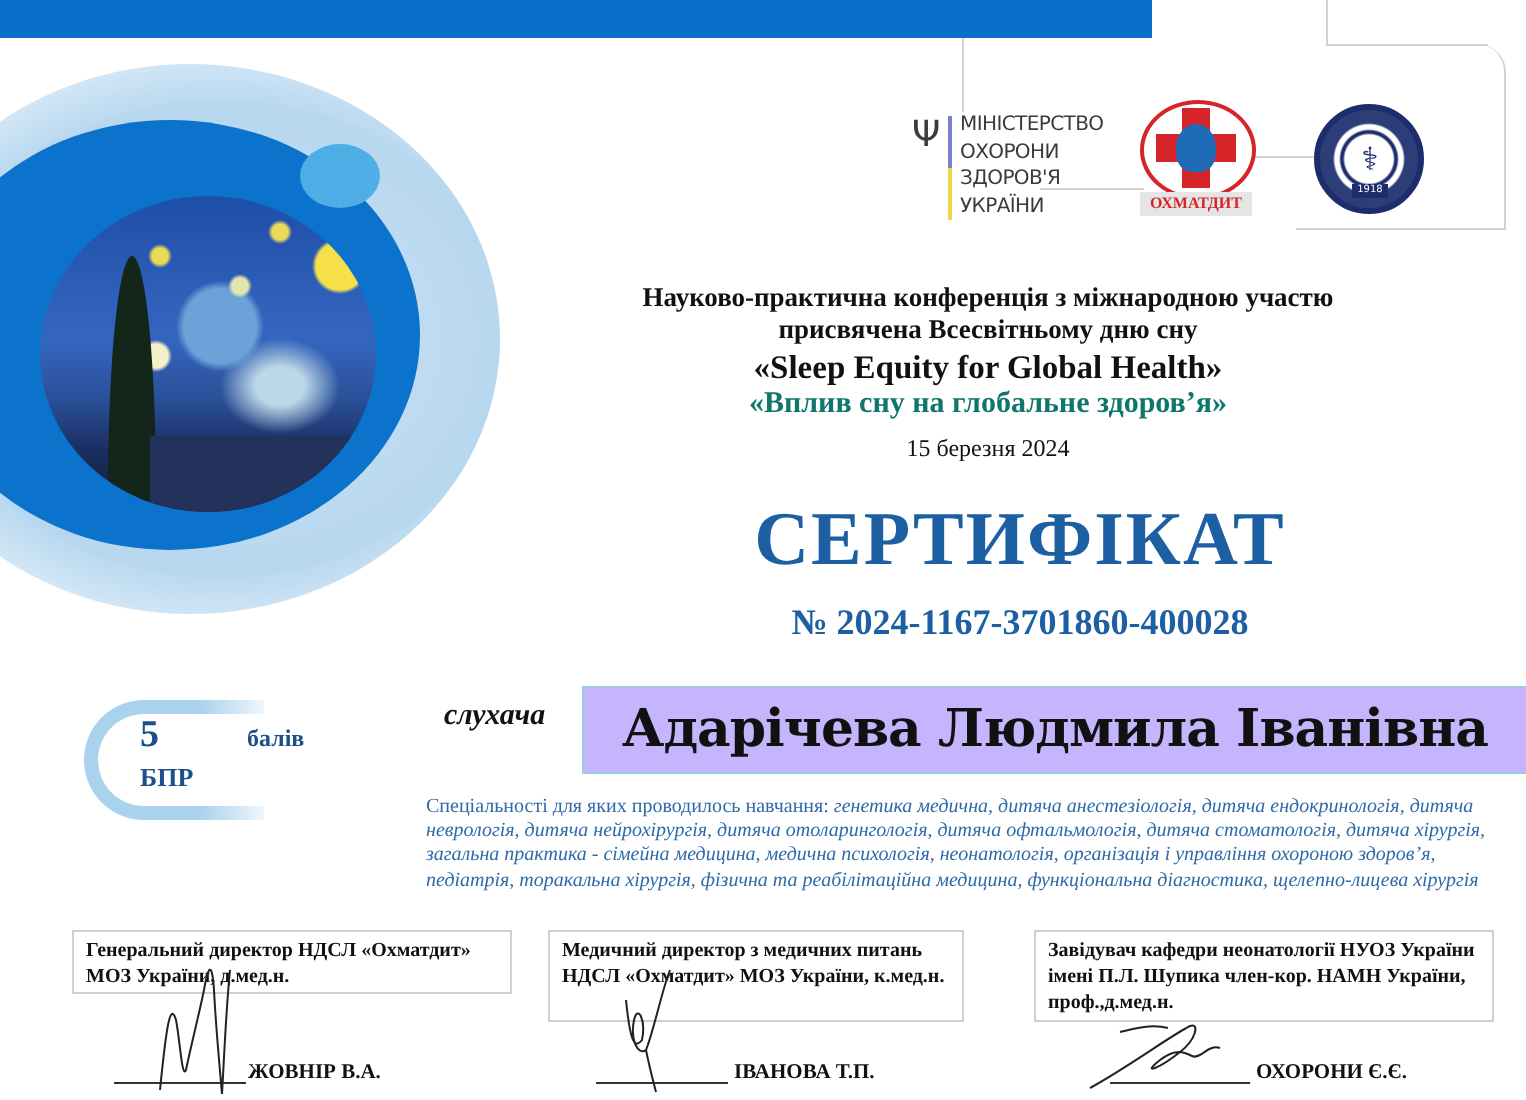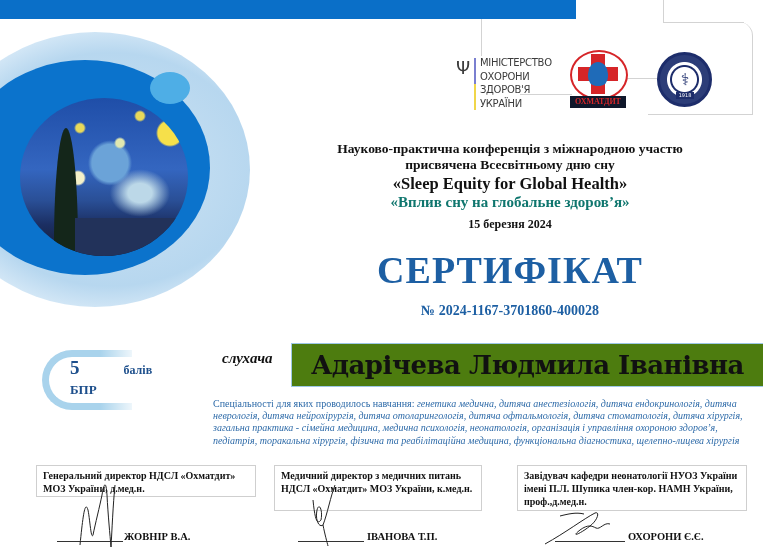--- a/index.html
+++ b/index.html
@@ -25,44 +25,44 @@
   .village { position:absolute; left:55px; top:120px; width:120px; height:40px; background:#22325a; }
   
   .moz-trident { left:456px; top:57px; width:14px; height:22px; color:#3c3c3c; font-size:18px; line-height:22px; text-align:center; font-family:"DejaVu Sans", sans-serif; }
   .moz-bar { left:474px; top:58px; width:2px; height:52px; background:linear-gradient(#7a7fd0 0 50%, #f0d64a 50% 100%); }
   .moz-text { left:480px; top:56px; font-family:"DejaVu Sans", sans-serif; font-size:10px; line-height:13.5px; color:#3b3b3b; letter-spacing:-0.3px; }
   .ohm { left:570px; top:50px; width:56px; height:60px; }
   .ohm-circle { position:absolute; left:0; top:0; width:54px; height:46px; border-radius:50%; border:2px solid #d62528; background:#fff; }
   .ohm-cross-h { position:absolute; left:8px; top:17px; width:40px; height:14px; background:#d62528; }
   .ohm-cross-v { position:absolute; left:21px; top:4px; width:14px; height:40px; background:#d62528; }
   .ohm-kid { position:absolute; left:18px; top:12px; width:20px; height:24px; border-radius:50% 50% 40% 40%; background:#1f6bb8; }
-  .ohm-label { position:absolute; left:0; top:46px; width:56px; height:12px; background:#0f172a; color:#d62528; font-size:8px; font-weight:bold; text-align:center; line-height:12px; font-family:"Liberation Serif", serif; }
+  .ohm-label { position:absolute; left:0; top:46px; width:56px; height:12px; background:#e5e5e5; color:#d62528; font-size:8px; font-weight:bold; text-align:center; line-height:12px; font-family:"Liberation Serif", serif; }
   .seal { left:657px; top:52px; width:55px; height:55px; border-radius:50%; border:3px solid #1d2d6b; box-sizing:border-box; background:radial-gradient(circle, #fff 0 12px, #1d2d6b 13px 14px, #fff 15px 17px, #2c3d78 18px 22px); }
   .seal-inner { position:absolute; left:20px; top:14px; width:10px; height:22px; color:#1d2d6b; font-size:16px; line-height:22px; text-align:center; font-family:"DejaVu Sans", sans-serif; }
   .seal-year { position:absolute; left:16px; top:37px; width:18px; height:7px; background:#1d2d6b; color:#fff; font-size:5px; line-height:7px; text-align:center; font-family:"DejaVu Sans", sans-serif; }
   
-  .center-block { left:290px; width:440px; text-align:center; color:#111; }
+  .center-block { left:274px; width:440px; text-align:center; color:#111; }
   .conf1 { top:141px; font-size:13.5px; font-weight:bold; line-height:16px; }
   .conf2 { top:157px; font-size:13.5px; font-weight:bold; line-height:16px; }
   .conf3 { top:174px; font-size:16.5px; font-weight:bold; line-height:20px; }
   .conf4 { top:193px; font-size:15px; font-weight:bold; color:#0f766e; line-height:18px; }
-  .conf-date { top:216px; font-size:12px; font-weight:bold; line-height:16px; }
+  .conf-date { top:216px; font-size:12px; font-weight:normal; line-height:16px; }
   .cert-title { left:290px; width:440px; top:248px; text-align:center; font-size:38px; font-weight:bold; color:#1d5fa3; letter-spacing:1px; line-height:44px; }
-  .cert-no { left:290px; width:440px; top:302px; text-align:center; font-size:14px; font-weight:bold; color:#1d5fa3; line-height:18px; }
+  .cert-no { left:290px; width:440px; top:302px; text-align:center; font-size:18px; font-weight:bold; color:#1d5fa3; line-height:18px; }
   
   .badge-arc { left:42px; top:350px; width:90px; height:60px; border-radius:32px 0 0 32px; border:7px solid #a9d3ec; border-right:none; box-sizing:border-box;
      background:linear-gradient(90deg, #fff 0%, #fff 70%, rgba(255,255,255,0) 100%); }
   .badge-fade { left:100px; top:350px; width:40px; height:60px; background:linear-gradient(90deg, rgba(255,255,255,0), #fff); }
   .badge-text { left:70px; top:358px; color:#1d4f8c; font-weight:bold; line-height:20px; }
   .badge-num { font-size:19px; }
   .badge-unit { font-size:12px;padding-left:40px; }
   .badge-bpr { font-size:13px; display:block; }
   
   .listener { left:222px; top:350px; font-size:15px; font-style:italic; font-weight:bold; color:#111; }
-  .name-box { left:291px; top:343px; width:472px; height:44px; background:#4d7c0f; border-top:1px solid #9ec8e6; border-bottom:1px solid #9ec8e6; border-left:1px solid #9ec8e6; box-sizing:border-box; text-align:center; }
+  .name-box { left:291px; top:343px; width:472px; height:44px; background:#c4b5fd; border-top:1px solid #9ec8e6; border-bottom:1px solid #9ec8e6; border-left:1px solid #9ec8e6; box-sizing:border-box; text-align:center; }
   .name-text { font-size:26px; font-weight:bold; color:#111; line-height:42px; font-family:"DejaVu Serif", serif; letter-spacing:-0.5px; }
   
   .spec { left:213px; top:398px; width:548px; font-size:10px; line-height:12.2px; color:#2d6aa8; }
   .spec-label { font-style:normal;text-align:center; }
   .spec-list { font-style:italic; }
   
   .sig-box { border:1px solid #cfcfcf; background:#fff; box-sizing:border-box; padding:3px 6px; font-size:10px; font-weight:bold; line-height:13px; color:#111; }
   .sig1 { left:36px; top:465px; width:220px; height:32px; }
   .sig2 { left:274px; top:465px; width:208px; height:46px; }
   .sig3 { left:517px; top:465px; width:230px; height:46px; }

